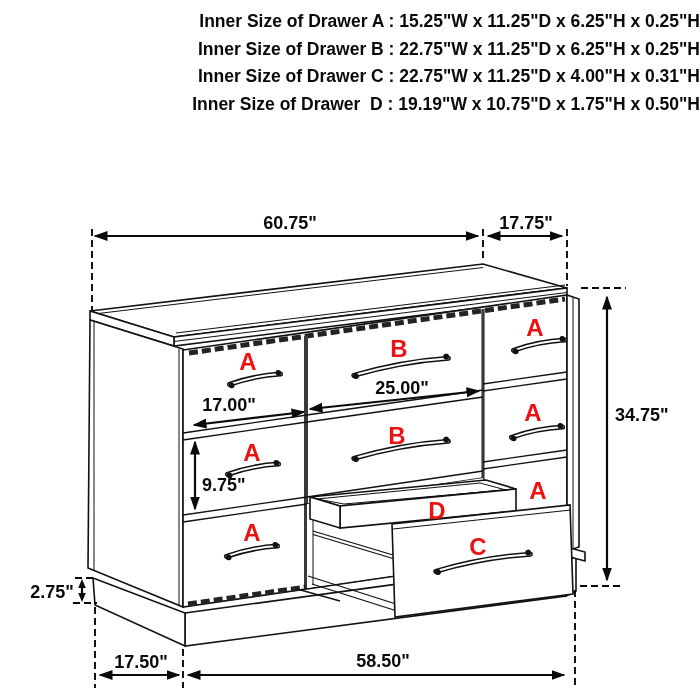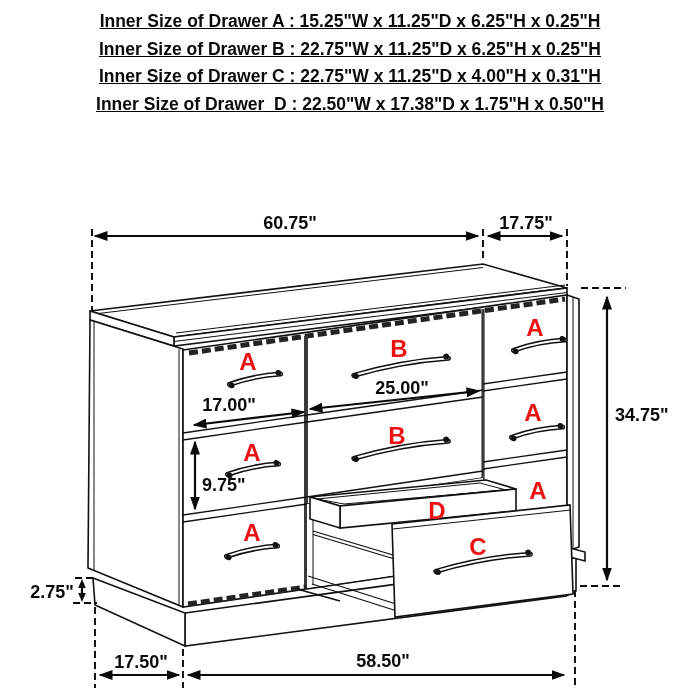--- a/index.html
+++ b/index.html
@@ -1,18 +1,18 @@
 <!DOCTYPE html>
 <html><head>
 <meta charset="utf-8">
 <style>
   html,body{margin:0;padding:0;background:#fff;}
   .stage{position:relative;width:700px;height:700px;background:#fff;overflow:hidden;
          font-family:"Liberation Sans",sans-serif;}
-  .spec-block{position:absolute;top:8px;left:0;width:700px;text-align:center;text-decoration:underline;}
+  .spec-block{position:absolute;top:8px;left:0;width:700px;text-align:right;}
   .spec-line{white-space:pre;font-weight:bold;font-size:17.5px;line-height:27.5px;color:#0a0a0a;}
   svg{position:absolute;left:0;top:0;}
   .fw{stroke:#111;stroke-width:1.6;fill:#fff;}
   .thin{stroke:#111;stroke-width:1;fill:none;}
   .gap{stroke:#111;stroke-width:1.3;fill:none;}
   .strip{stroke:#232323;stroke-width:5;fill:none;stroke-dasharray:9 4;}
   .divider{stroke:#3a3a3a;fill:none;}
   .dash{stroke:#0a0a0a;stroke-width:1.9;fill:none;stroke-dasharray:7 4;}
   .arrow{stroke:#0a0a0a;stroke-width:2.2;fill:none;}
   .ah{fill:#0a0a0a;stroke:none;}
@@ -25,21 +25,21 @@
 </style>
 </head>
 <body>
 
 <div class="stage">
 
   <div class="spec-block">
     <div class="spec-line">Inner Size of Drawer A : 15.25"W x 11.25"D x 6.25"H x 0.25"H</div>
     <div class="spec-line">Inner Size of Drawer B : 22.75"W x 11.25"D x 6.25"H x 0.25"H</div>
     <div class="spec-line">Inner Size of Drawer C : 22.75"W x 11.25"D x 4.00"H x 0.31"H</div>
-    <div class="spec-line">Inner Size of Drawer  D : 22.50"W x 17.38"D x 1.75"H x 0.50"H</div>
+    <div class="spec-line">Inner Size of Drawer  D : 19.19"W x 10.75"D x 1.75"H x 0.50"H</div>
   </div>
 
   <svg width="700" height="700" viewBox="0 0 700 700">
     <defs>
       <marker id="ah" viewBox="0 0 14 10" markerWidth="14" markerHeight="10" refX="12.5" refY="5" orient="auto-start-reverse" markerUnits="userSpaceOnUse">
         <path d="M0,0 L14,5 L0,10 Z" class="ah"></path>
       </marker>
       <g id="hA">
         <path class="hbar-out" d="M-26,2 Q0,-3.5 26,-1.5"></path>
         <path class="hbar-in" d="M-26,2 Q0,-3.5 26,-1.5"></path>

